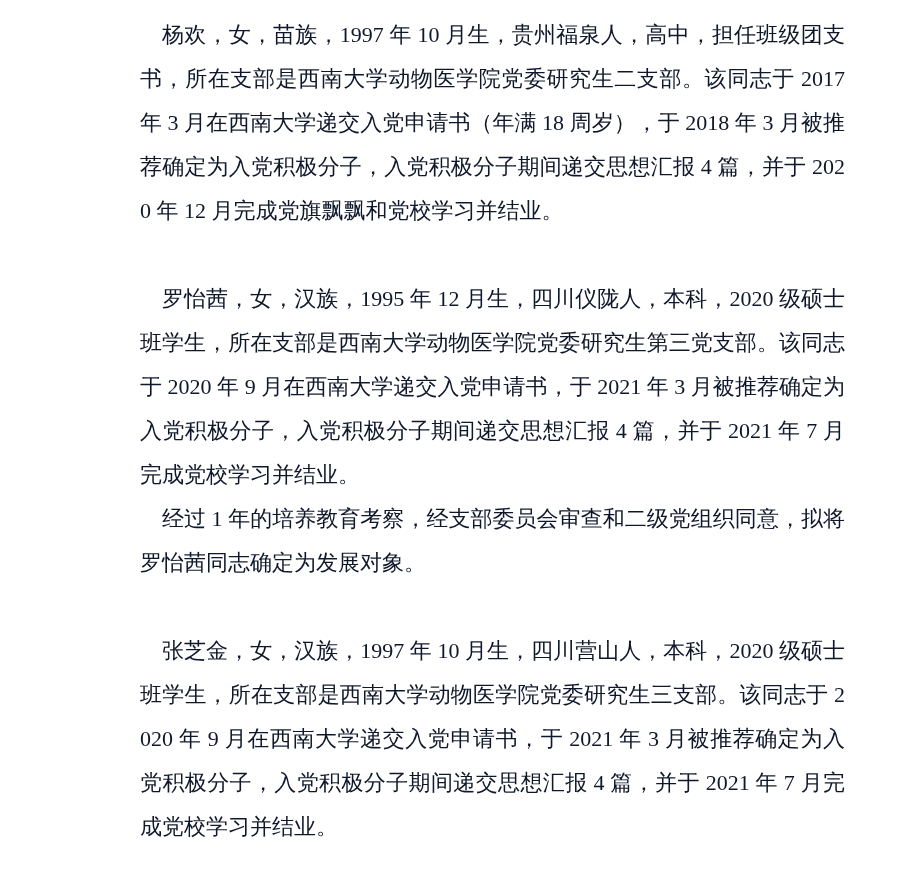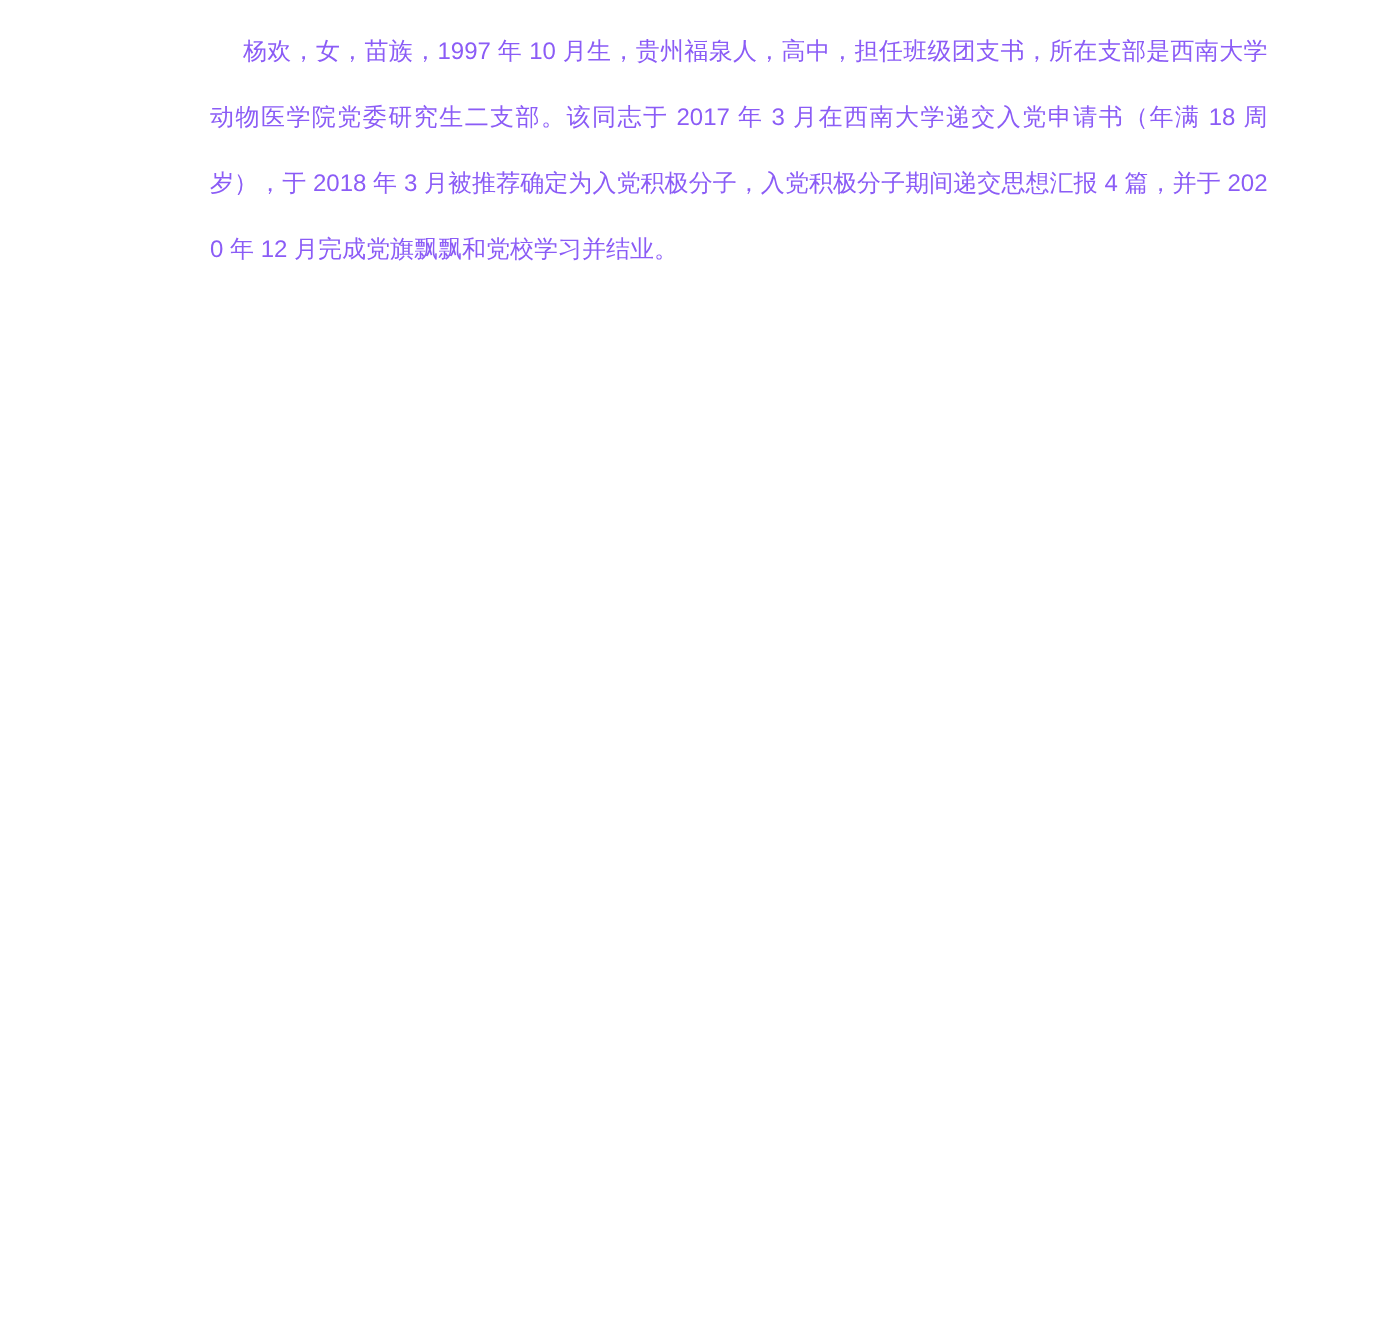--- a/index.html
+++ b/index.html
@@ -8,36 +8,41 @@
     background: #ffffff;
   }
   .page {
     position: relative;
     box-sizing: border-box;
     width: 923px;
     height: 893px;
     overflow: hidden;
     background: #ffffff;
     padding: 13px 78px 0 140px;
-    font-family: Liberation Sans, sans-serif;
-    font-size: 16px;
+    font-family: Liberation Serif, serif;
+    font-size: 22px;
     line-height: 44px;
-    color: #8b5cf6;
+    color: #0f172a;
     text-align: justify;
   }
   .section { margin: 0; }
   .section + .section { margin-top: 44px; } 
   .para {
     margin: 0;
     text-indent: 22px;
     word-break: break-all;
   }
 </style>
 </head>
 <body>
 
 <div class="page">
     <div class="section">
       <p class="para">杨欢，女，苗族，1997 年 10 月生，贵州福泉人，高中，担任班级团支书，所在支部是西南大学动物医学院党委研究生二支部。该同志于 2017 年 3 月在西南大学递交入党申请书（年满 18 周岁），于 2018 年 3 月被推荐确定为入党积极分子，入党积极分子期间递交思想汇报 4 篇，并于 2020 年 12 月完成党旗飘飘和党校学习并结业。</p>
     </div>
     <div class="section">
+      <p class="para">罗怡茜，女，汉族，1995 年 12 月生，四川仪陇人，本科，2020 级硕士班学生，所在支部是西南大学动物医学院党委研究生第三党支部。该同志于 2020 年 9 月在西南大学递交入党申请书，于 2021 年 3 月被推荐确定为入党积极分子，入党积极分子期间递交思想汇报 4 篇，并于 2021 年 7 月完成党校学习并结业。</p>
+      <p class="para">经过 1 年的培养教育考察，经支部委员会审查和二级党组织同意，拟将罗怡茜同志确定为发展对象。</p>
+    </div>
+    <div class="section">
+      <p class="para">张芝金，女，汉族，1997 年 10 月生，四川营山人，本科，2020 级硕士班学生，所在支部是西南大学动物医学院党委研究生三支部。该同志于 2020 年 9 月在西南大学递交入党申请书，于 2021 年 3 月被推荐确定为入党积极分子，入党积极分子期间递交思想汇报 4 篇，并于 2021 年 7 月完成党校学习并结业。</p>
     </div>
   </div>
 
 </body></html>

